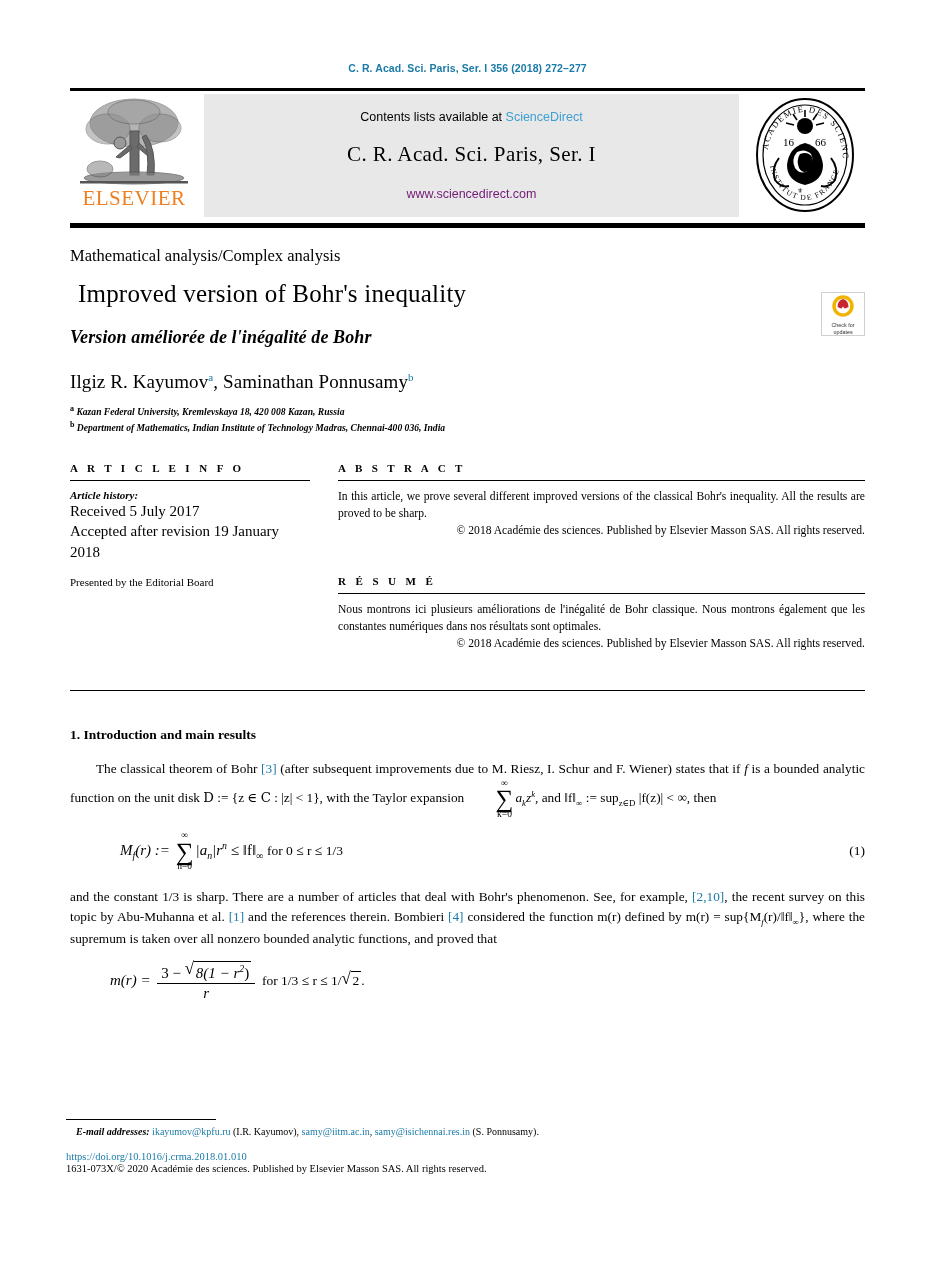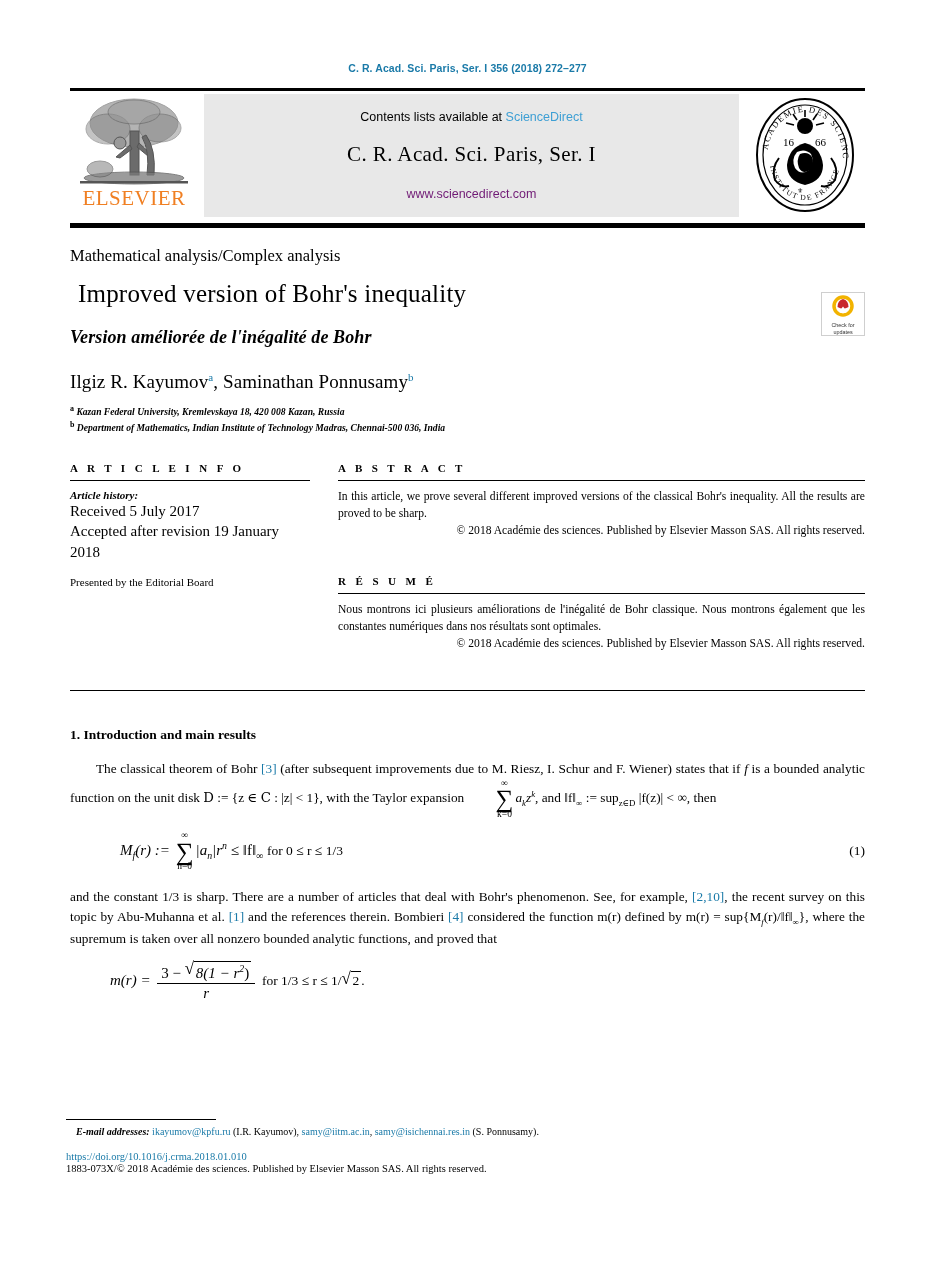--- a/index.html
+++ b/index.html
@@ -338,21 +338,21 @@
         <span>Ilgiz R. Kayumov</span><span class="aff-mark">a</span><span>, </span><span>Saminathan Ponnusamy</span><span class="aff-mark">b</span>
       </div>
 
       <div class="affils">
         <div>
           <sup>a</sup>
           <span>Kazan Federal University, Kremlevskaya 18, 420 008 Kazan, Russia</span>
         </div>
         <div>
           <sup>b</sup>
-          <span>Department of Mathematics, Indian Institute of Technology Madras, Chennai-500 036, India</span>
+          <span>Department of Mathematics, Indian Institute of Technology Madras, Chennai-400 036, India</span>
         </div>
       </div>
     </div>
 
     <div class="crossmark">
       <span>
         <svg width="22" height="22" viewBox="0 0 44 44">
           <circle cx="22" cy="22" r="18" fill="none" stroke="#f2b300" stroke-width="7"></circle>
           <path d="M22 8 q11 3 11 16 q-11 7 -22 0 q0 -13 11 -16 z" fill="#c8262c"></path>
           <path d="M22 23 l-8 11 q8 5 16 0 z" fill="#fff"></path>
@@ -429,16 +429,16 @@
     <div class="eqn-num"></div>
   </div>
 
   <div class="footer">
     <div class="foot-rule"></div>
     <div class="email-line">
       &nbsp;&nbsp;&nbsp;&nbsp;<span class="em-label">E-mail addresses:</span>
       <span class="lnk">ikayumov@kpfu.ru</span><span> (I.R. Kayumov), </span><span class="lnk">samy@iitm.ac.in</span><span>, </span><span class="lnk">samy@isichennai.res.in</span><span> (S. Ponnusamy).</span>
     </div>
     <div class="doi-line">https://doi.org/10.1016/j.crma.2018.01.010</div>
-    <div class="issn-line">1883-073X/© 2018 Académie des sciences. Published by Elsevier Masson SAS. All rights reserved.</div>
+    <div class="issn-line">1631-073X/© 2020 Académie des sciences. Published by Elsevier Masson SAS. All rights reserved.</div>
   </div>
 
 </div>
 
 </body></html>

